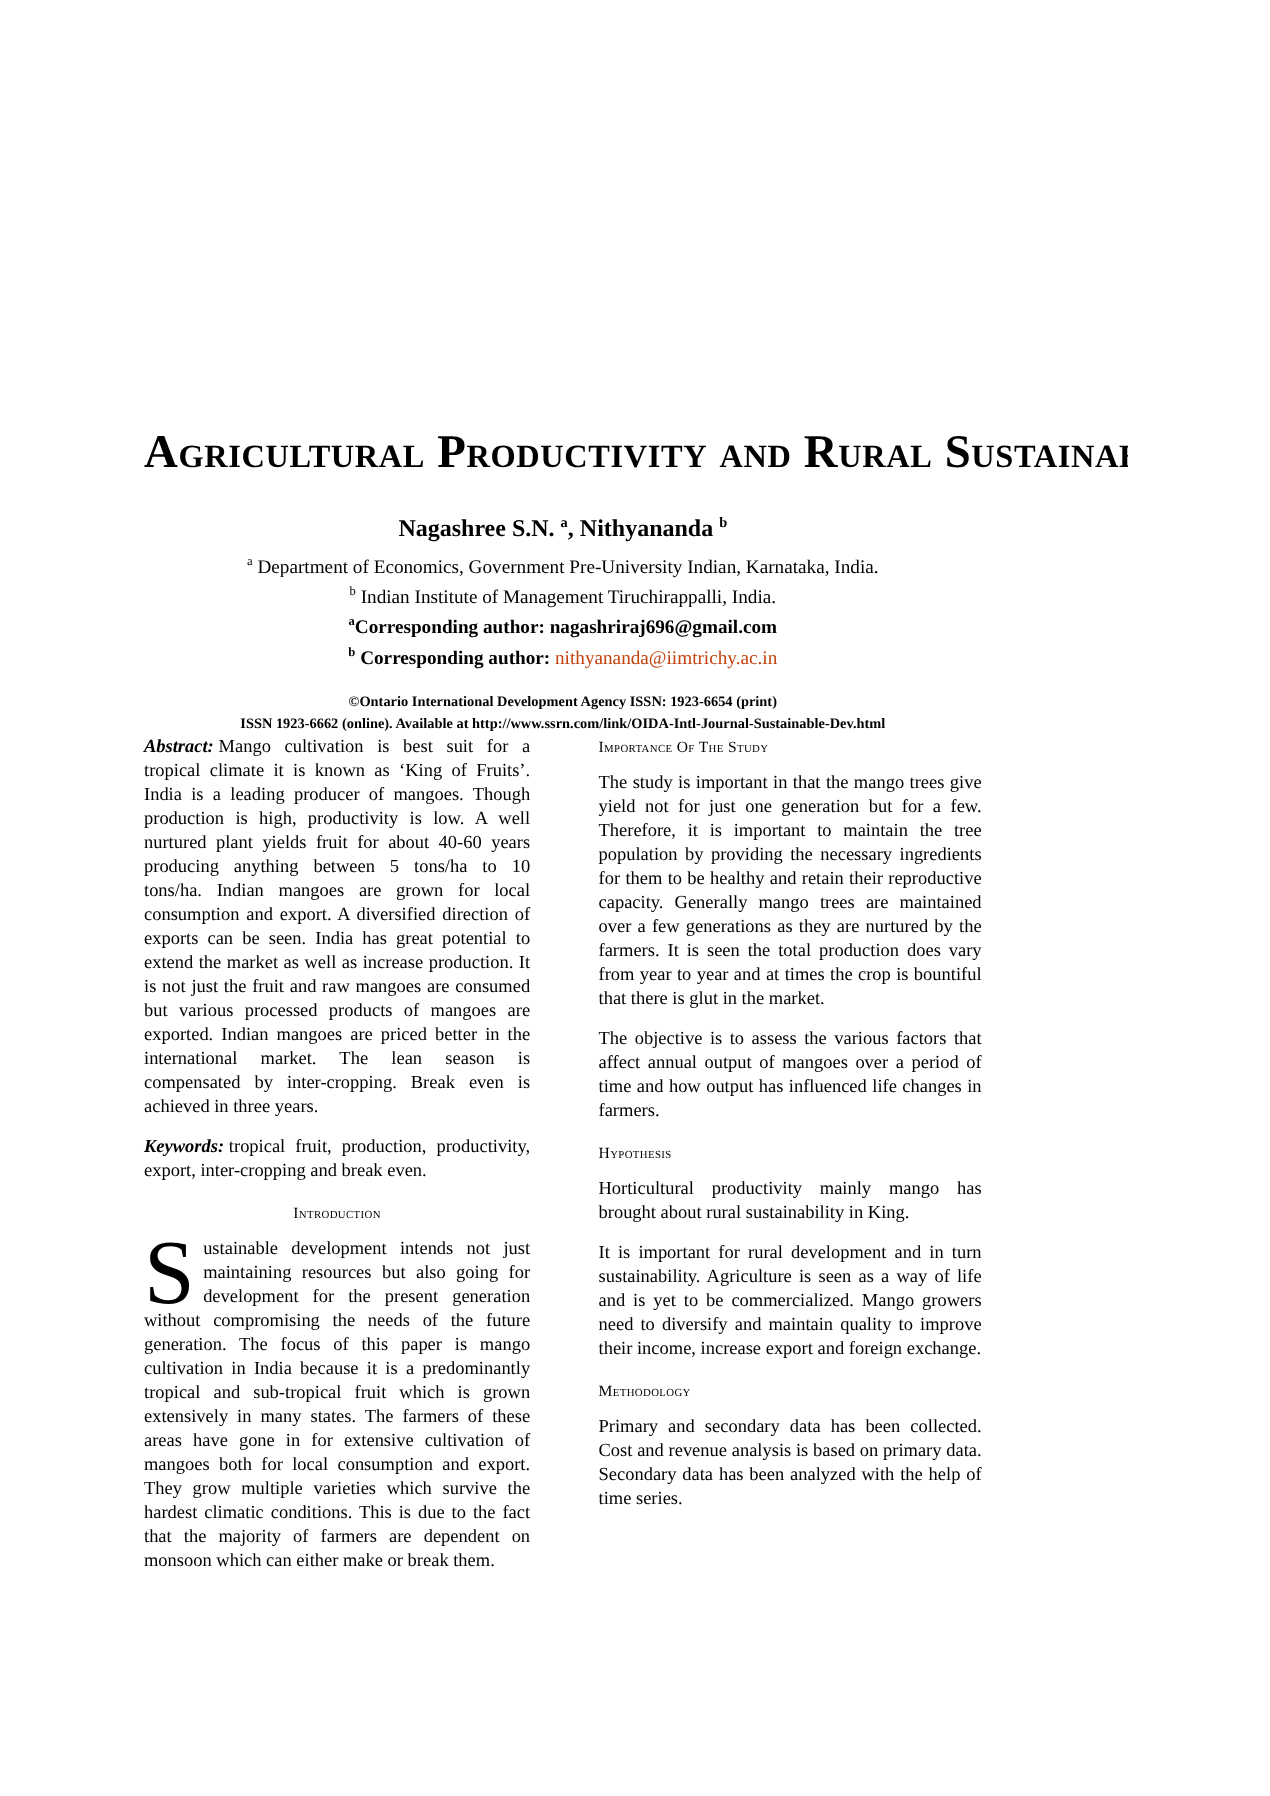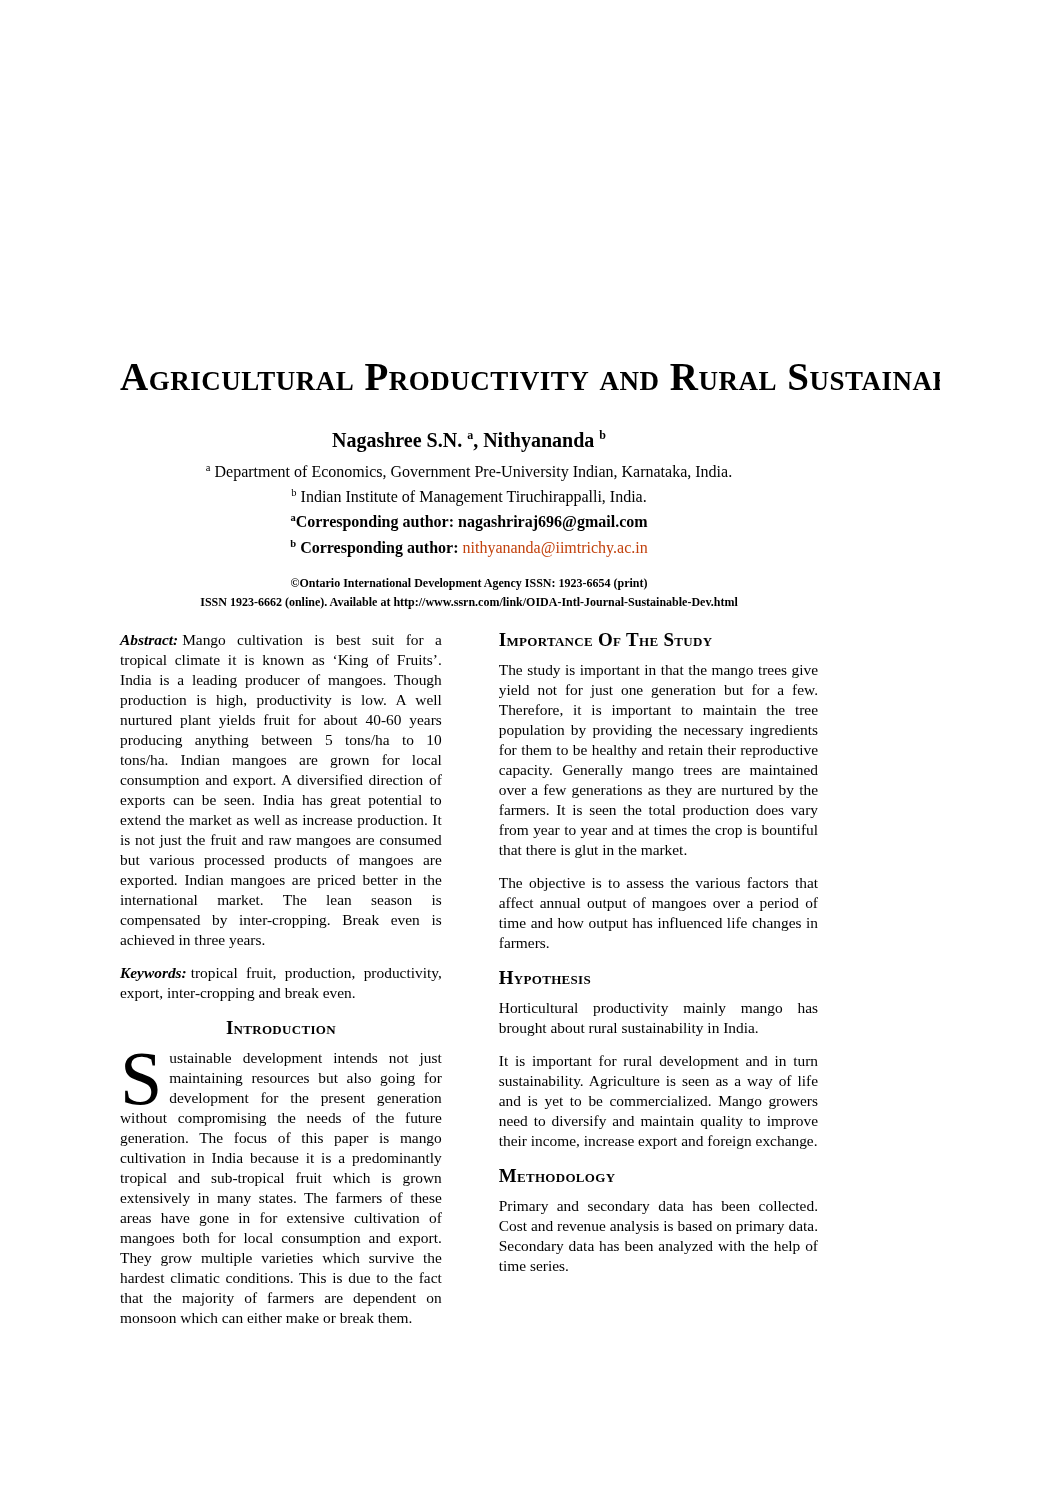--- a/index.html
+++ b/index.html
@@ -41,30 +41,29 @@
   .email-muted { color: #c2410c; font-weight: normal; }
   .issn-block {
     margin-top: 16px;
     font-size: 12px;
     font-weight: bold;
     line-height: 19px;
   }
   .columns {
     display: flex;
     gap: 57px;
-    margin-top: 18px;
   }
   .col { text-align: justify; font-size: 15.4px; line-height: 20px; }
   .col-left  { width: 381px; }
   .col-right { width: 378px; }
   .col p { margin: 0 0 13px 0; }
   .lead-label { font-weight: bold; font-style: italic; margin-right: 4px; }
   .sec-heading {
-    font-size: 19px;
-    font-weight: bold;
+    font-size: 13px;
+    font-weight: normal;
     font-variant: small-caps;
     letter-spacing: 0.3px;
     line-height: 20px;
     margin: 15px 0 10px 0;
     text-align: left;
   }
   .sec-heading.centered { text-align: center; }
   .sec-heading.first { margin-top: 0; }
   .dropcap {
     float: left;
@@ -111,21 +110,21 @@
     </div>
 
     <div class="col col-right">
 
       <h2 class="sec-heading first">Importance Of The Study</h2>
       <p>The study is important in that the mango trees give yield not for just one generation but for a few. Therefore, it is important to maintain the tree population by providing the necessary ingredients for them to be healthy and retain their reproductive capacity. Generally mango trees are maintained over a few generations as they are nurtured by the farmers. It is seen the total production does vary from year to year and at times the crop is bountiful that there is glut in the market.</p>
 
       <p>The objective is to assess the various factors that affect annual output of mangoes over a period of time and how output has influenced life changes in farmers.</p>
 
       <h2 class="sec-heading">Hypothesis</h2>
-      <p>Horticultural productivity mainly mango has brought about rural sustainability in India.</p>
+      <p>Horticultural productivity mainly mango has brought about rural sustainability in King.</p>
 
       <p>It is important for rural development and in turn sustainability. Agriculture is seen as a way of life and is yet to be commercialized. Mango growers need to diversify and maintain quality to improve their income, increase export and foreign exchange.</p>
 
       <h2 class="sec-heading">Methodology</h2>
       <p>Primary and secondary data has been collected. Cost and revenue analysis is based on primary data. Secondary data has been analyzed with the help of time series.</p>
 
     </div>
 
   </div>
 

